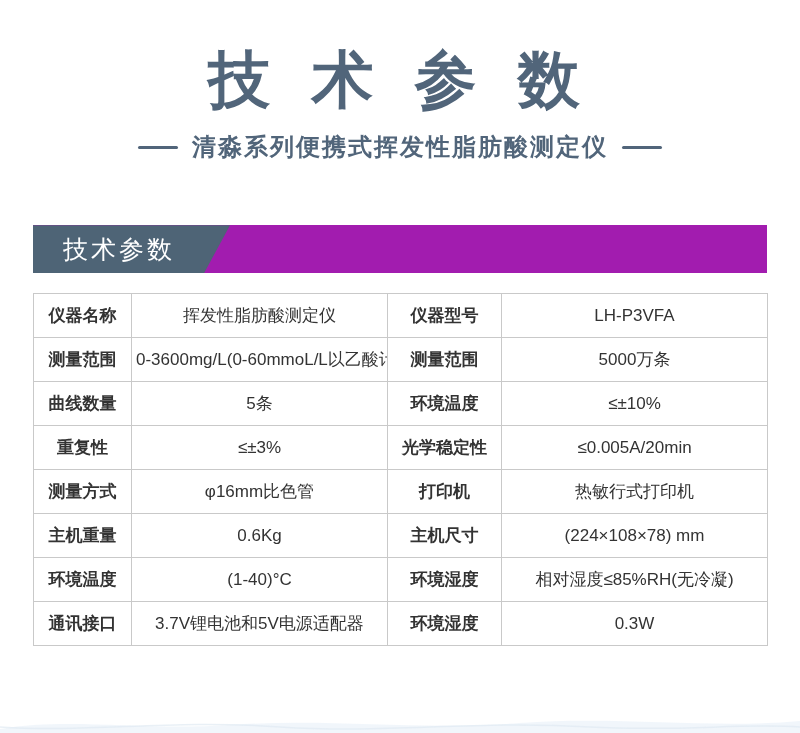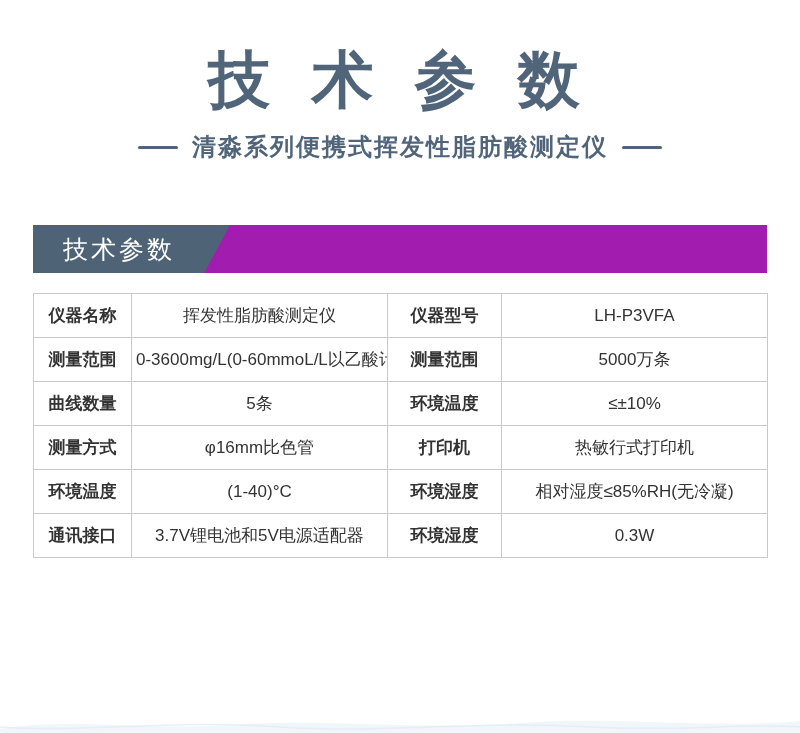--- a/index.html
+++ b/index.html
@@ -84,24 +84,36 @@
       <td class="lbl">测量范围</td>
       <td>5000万条</td>
     </tr>
     <tr>
       <td class="lbl">曲线数量</td>
       <td>5条</td>
       <td class="lbl">环境温度</td>
       <td>≤±10%</td>
     </tr>
     <tr>
+      <td class="lbl">重复性</td>
+      <td>≤±3%</td>
+      <td class="lbl">光学稳定性</td>
+      <td>≤0.005A/20min</td>
+    </tr>
+    <tr>
       <td class="lbl">测量方式</td>
       <td>φ16mm比色管</td>
       <td class="lbl">打印机</td>
       <td>热敏行式打印机</td>
+    </tr>
+    <tr>
+      <td class="lbl">主机重量</td>
+      <td>0.6Kg</td>
+      <td class="lbl">主机尺寸</td>
+      <td>(224×108×78) mm</td>
     </tr>
     <tr>
       <td class="lbl">环境温度</td>
       <td>(1-40)°C</td>
       <td class="lbl">环境湿度</td>
       <td>相对湿度≤85%RH(无冷凝)</td>
     </tr>
     <tr>
       <td class="lbl">通讯接口</td>
       <td>3.7V锂电池和5V电源适配器</td>

